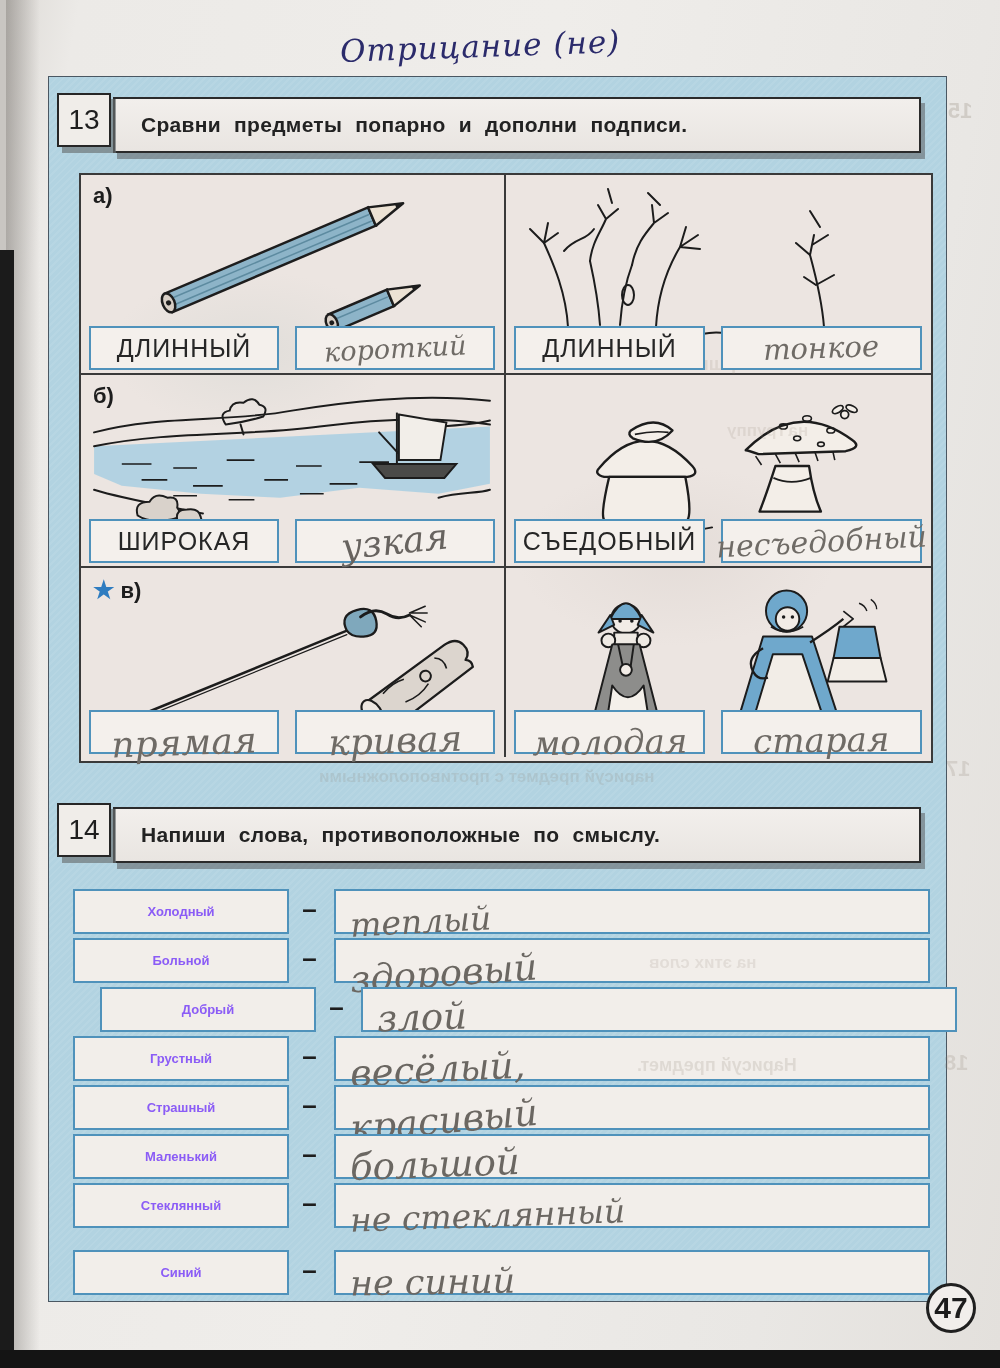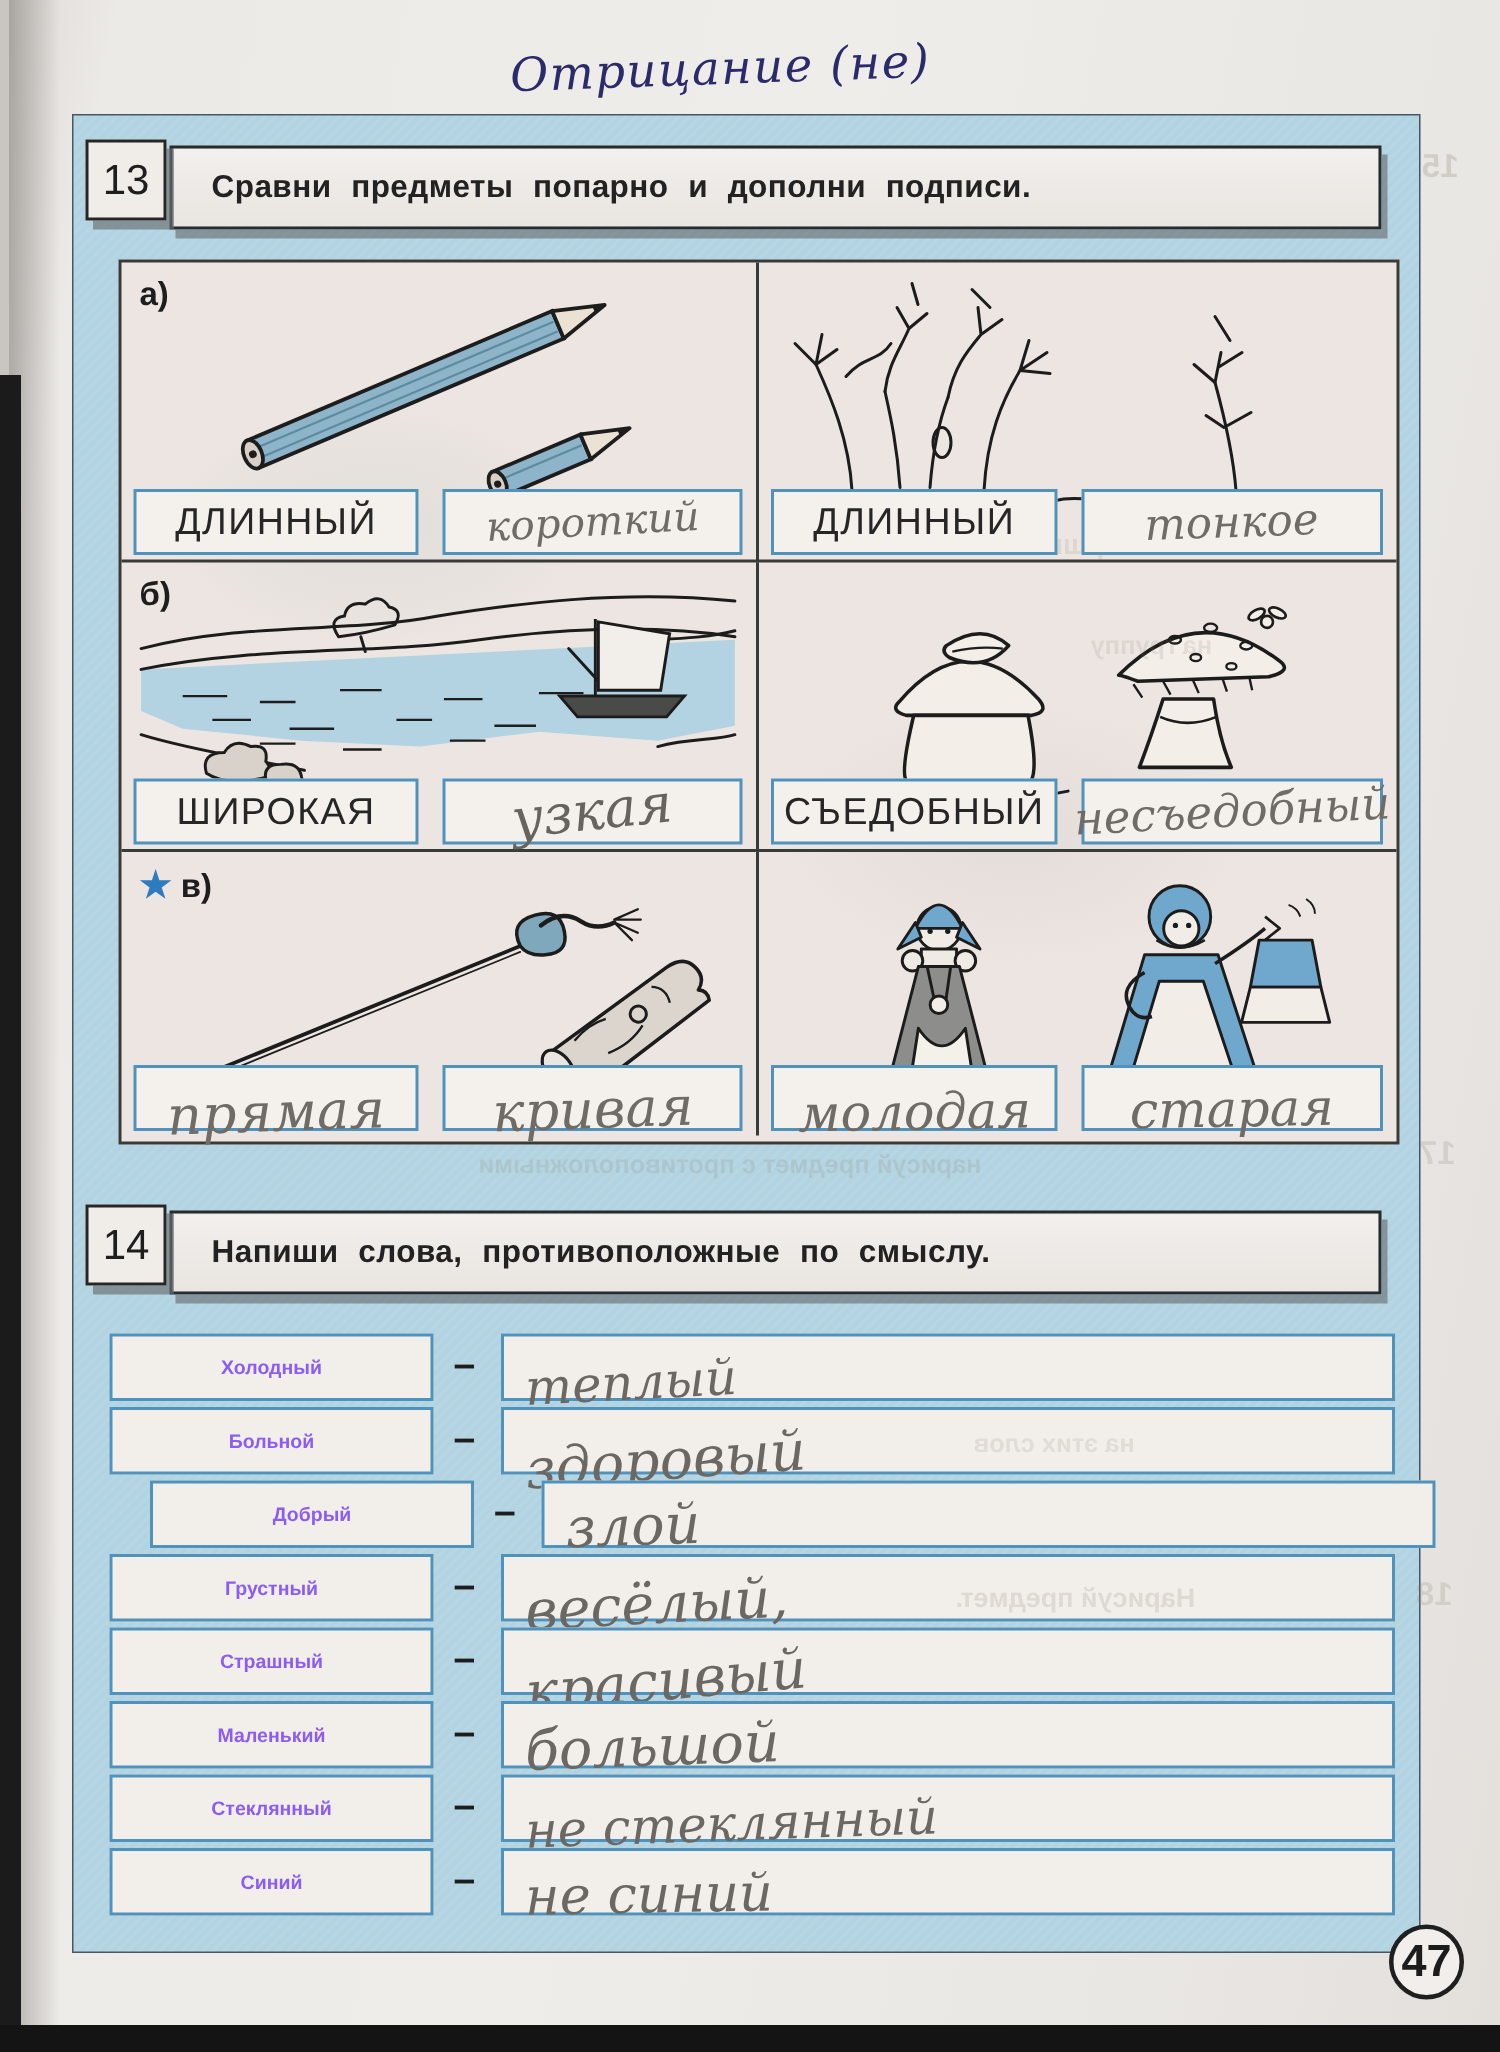--- a/index.html
+++ b/index.html
@@ -364,21 +364,21 @@
       </div>
 
       <div class="lrow" style="top:294px;">
         <div class="word-box">Стеклянный</div>
         <div class="dash">–</div>
         <div class="ans-box">
           <span class="ans-hw" style="font-size:33px;transform:rotate(-2deg);">не стеклянный</span>
         </div>
       </div>
 
-      <div class="lrow" style="top:343px;padding-left:48px;">
+      <div class="lrow" style="top:361px;padding-left:48px;">
         <div class="word-box">Синий</div>
         <div class="dash">–</div>
         <div class="ans-box">
           <span class="ans-hw" style="font-size:35px;transform:rotate(-1deg);">не синий</span>
         </div>
       </div>
 
     </div>
   </div>
 

